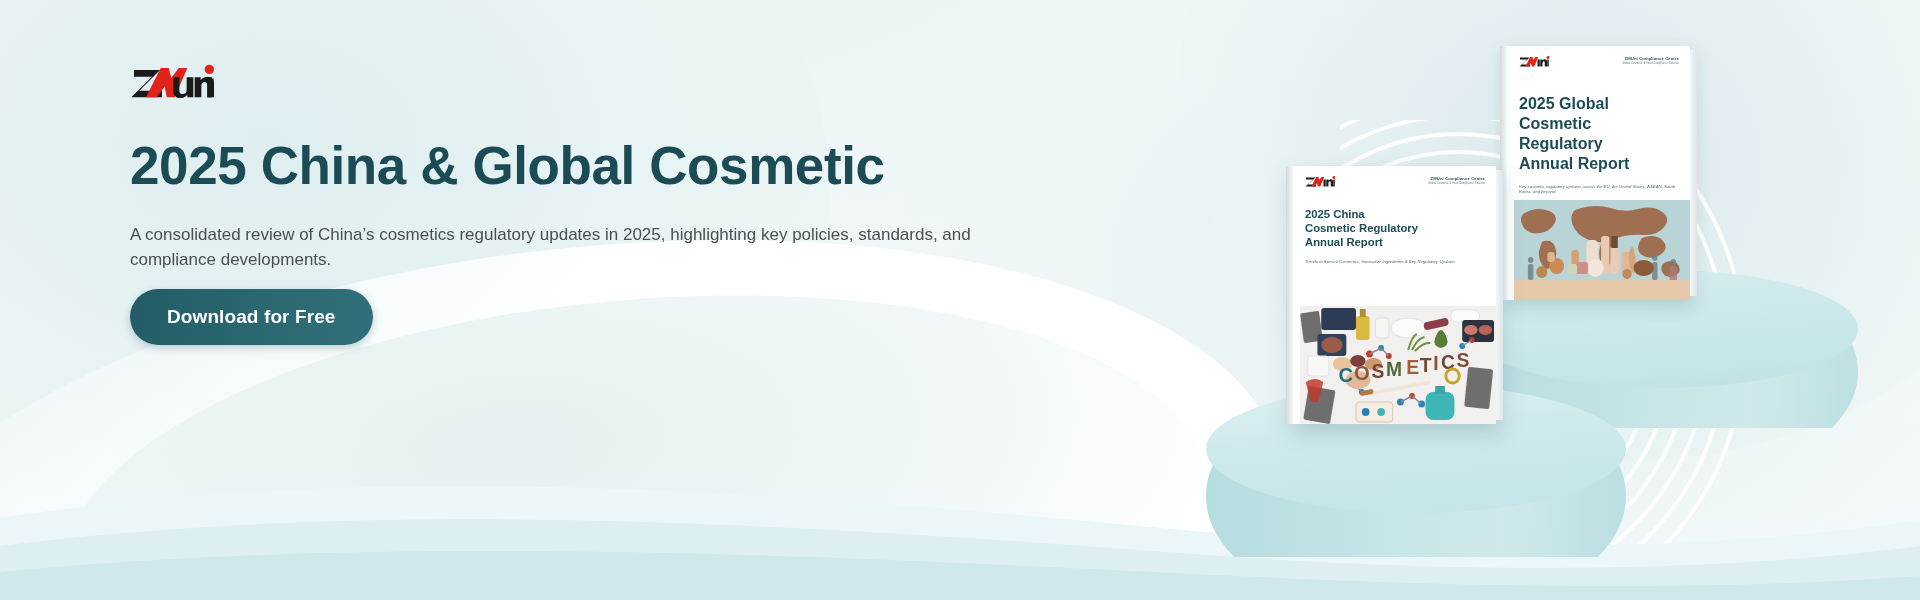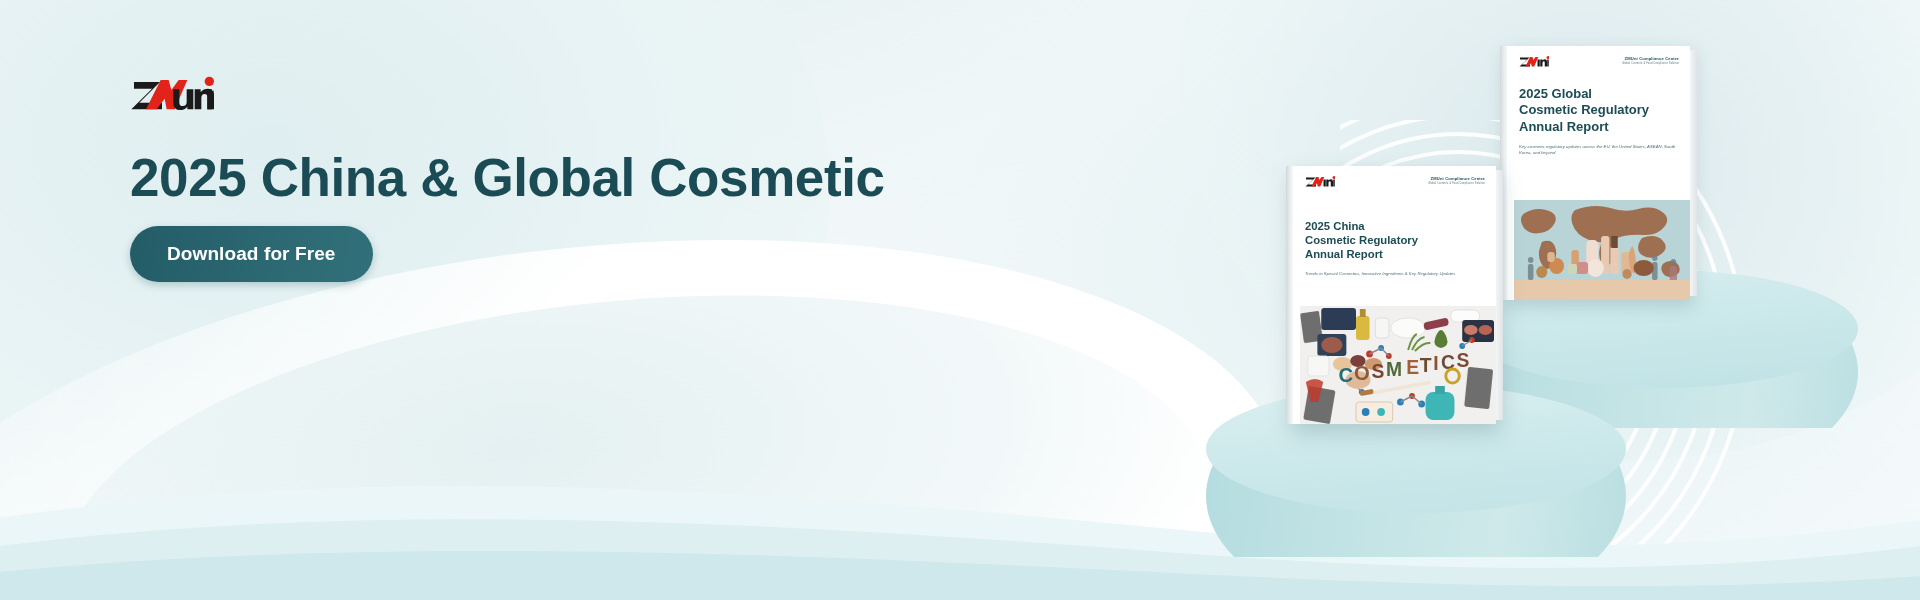--- a/index.html
+++ b/index.html
@@ -105,32 +105,32 @@
 
   .cov-head { display:flex; align-items:flex-start; justify-content:space-between; padding:10px 11px 0 12px; }
   .cov-logo { display:flex; align-items:flex-end; height:11px; }
   .cov-centre { text-align:right; line-height:1.25; }
   .cov-centre .c1 { font-size:4.1px; font-weight:bold; color:#1d4c55; letter-spacing:.15px; white-space:nowrap; }
   .cov-centre .c2 { font-size:2.6px; color:#5b7d84; letter-spacing:.1px; white-space:nowrap; margin-top:1px; }
 
   .cov-title { padding:0 12px; color:#1d4c55; font-weight:bold; line-height:1.26; }
   .cov-sub { padding:0 12px; color:#4a6f77; font-style:italic; line-height:1.35; }
 
-  .book-front .cov-title { font-size:11.3px; margin-top:32px; }
+  .book-front .cov-title { font-size:11.3px; margin-top:20px; }
   .book-front .cov-sub   { font-size:4.3px; margin-top:9px; }
-  .book-back  .cov-title { font-size:13px; margin-top:19px; }
+  .book-back  .cov-title { font-size:16px; margin-top:27px; }
   .book-back  .cov-sub   { font-size:4.3px; margin-top:9px; }
 
   .cov-img { position:absolute; left:7px; right:0; bottom:0; }
   .book-front .cov-img { height:118px; }
   .book-back  .cov-img { height:100px; }
   .cov-img svg { display:block; width:100%; height:100%; }
 
   
-  .content { position:absolute; left:130px; top:12px; width:960px; z-index:20; }
+  .content { position:absolute; left:130px; top:0; width:960px; z-index:20; }
 
   .logo { margin-top:62px; width:84px; height:40px; position:relative; }
   .logo svg { display:block; }
 
   .headline {
     margin-top:33px;
     font-size:53px;
     font-weight:bold;
     line-height:1.18;
     letter-spacing:-0.4px;
@@ -418,17 +418,18 @@
         <circle cx="119" cy="10" r="7" fill="#e2231a"></circle>
 
         <circle cx="127" cy="26" r="2.4" fill="none" stroke="#1a1a1a" stroke-width="0.9"></circle>
       </svg>
     </div>
 
     <h1 class="headline">
       <span>2025 China &amp; Global Cosmetic</span><br>
     </h1>
 
+    <p class="subcopy">A consolidated review of China’s cosmetics regulatory updates in 2025, highlighting key policies, standards, and compliance developments.</p>
 
     <button class="cta">Download for Free</button>
   </div>
 
 </div>
 
 </body></html>

